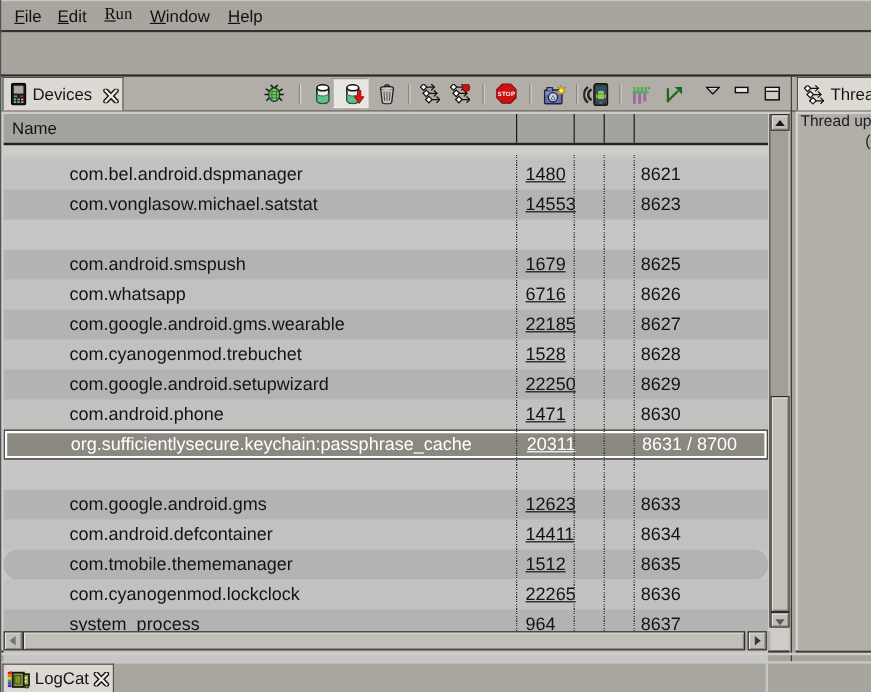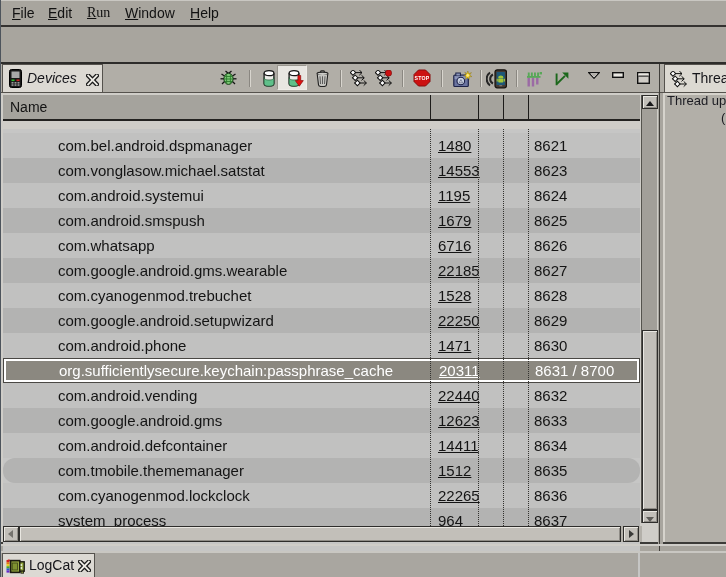--- a/index.html
+++ b/index.html
@@ -10,21 +10,21 @@
 #leftedge{position:absolute;left:0;top:0;width:1px;height:577px;background:#4d545c;z-index:50;}
 #menubar{position:absolute;left:0;top:0;width:726px;height:27px;background:#a8a59e;
 border-top:1px solid #c9c7c2;border-bottom:2px solid #343230;}
 #menubar span{position:absolute;top:4px;font-size:14px;color:#121212;}
 #toolbar{position:absolute;left:0;top:27px;width:726px;height:37px;background:#a8a59e;
 border-bottom:2px solid #2d2c2a;}
 #devview{position:absolute;left:0;top:64px;width:659px;height:480px;}
 #devtabrow{position:absolute;left:1px;top:0;width:658px;height:29px;background:#b1aea7;
 border-bottom:1px solid #55524d;}
 #devtab{position:absolute;left:1px;top:0px;width:101px;height:28px;background:#dcd9d3;
-border:1px solid #55524d;border-bottom:none;font-style:italic;}
+border:1px solid #55524d;border-bottom:none;}
 #devtab .lbl{position:absolute;left:24px;top:5px;font-size:14px;color:#15151a;}
 #devcontent{position:absolute;left:1px;top:29px;width:657px;height:451px;background:#cfcdc8;
 border-bottom:2px solid #3c3b38;}
 #thead{position:absolute;left:2px;top:2px;width:637px;height:26px;background:#a5a39d;
 border-bottom:2px solid #232220;}
 #thead .hsep{position:absolute;top:0;width:1px;height:24px;background:#1c1b19;}
 #thead .lbl{position:absolute;left:7px;top:4px;font-size:14px;color:#131313;}
 #tbody{position:absolute;left:2px;top:36px;width:637px;height:479px;background:#c6c6c5;overflow:hidden;}
 .row{position:absolute;left:0;width:637px;height:25px;}
 .rl{background:#c1c1c0;}
@@ -230,25 +230,20 @@
 <div class="row rl" style="top:4px;">
             <span class="nm">com.bel.android.dspmanager</span>
             <span class="pid">1480</span>
             <span class="prt">8621</span>
           </div>
 <div class="row rd" style="top:29px;">
             <span class="nm">com.vonglasow.michael.satstat</span>
             <span class="pid">14553</span>
             <span class="prt">8623</span>
           </div>
-<div class="row rl" style="top:54px;">
-            <span class="nm">com.android.systemui</span>
-            <span class="pid">1195</span>
-            <span class="prt">8624</span>
-          </div>
 <div class="row rd" style="top:79px;">
             <span class="nm">com.android.smspush</span>
             <span class="pid">1679</span>
             <span class="prt">8625</span>
           </div>
 <div class="row rl" style="top:104px;">
             <span class="nm">com.whatsapp</span>
             <span class="pid">6716</span>
             <span class="prt">8626</span>
           </div>
@@ -269,25 +264,20 @@
           </div>
 <div class="row rl" style="top:204px;">
             <span class="nm">com.android.phone</span>
             <span class="pid">1471</span>
             <span class="prt">8630</span>
           </div>
 <div class="row sel" style="top:229px;">
             <span class="nm">org.sufficientlysecure.keychain:passphrase_cache</span>
             <span class="pid">20311</span>
             <span class="prt">8631 / 8700</span>
-          </div>
-<div class="row rl" style="top:254px;">
-            <span class="nm">com.android.vending</span>
-            <span class="pid">22440</span>
-            <span class="prt">8632</span>
           </div>
 <div class="row rd" style="top:279px;">
             <span class="nm">com.google.android.gms</span>
             <span class="pid">12623</span>
             <span class="prt">8633</span>
           </div>
 <div class="row rl" style="top:304px;">
             <span class="nm">com.android.defcontainer</span>
             <span class="pid">14411</span>
             <span class="prt">8634</span>

